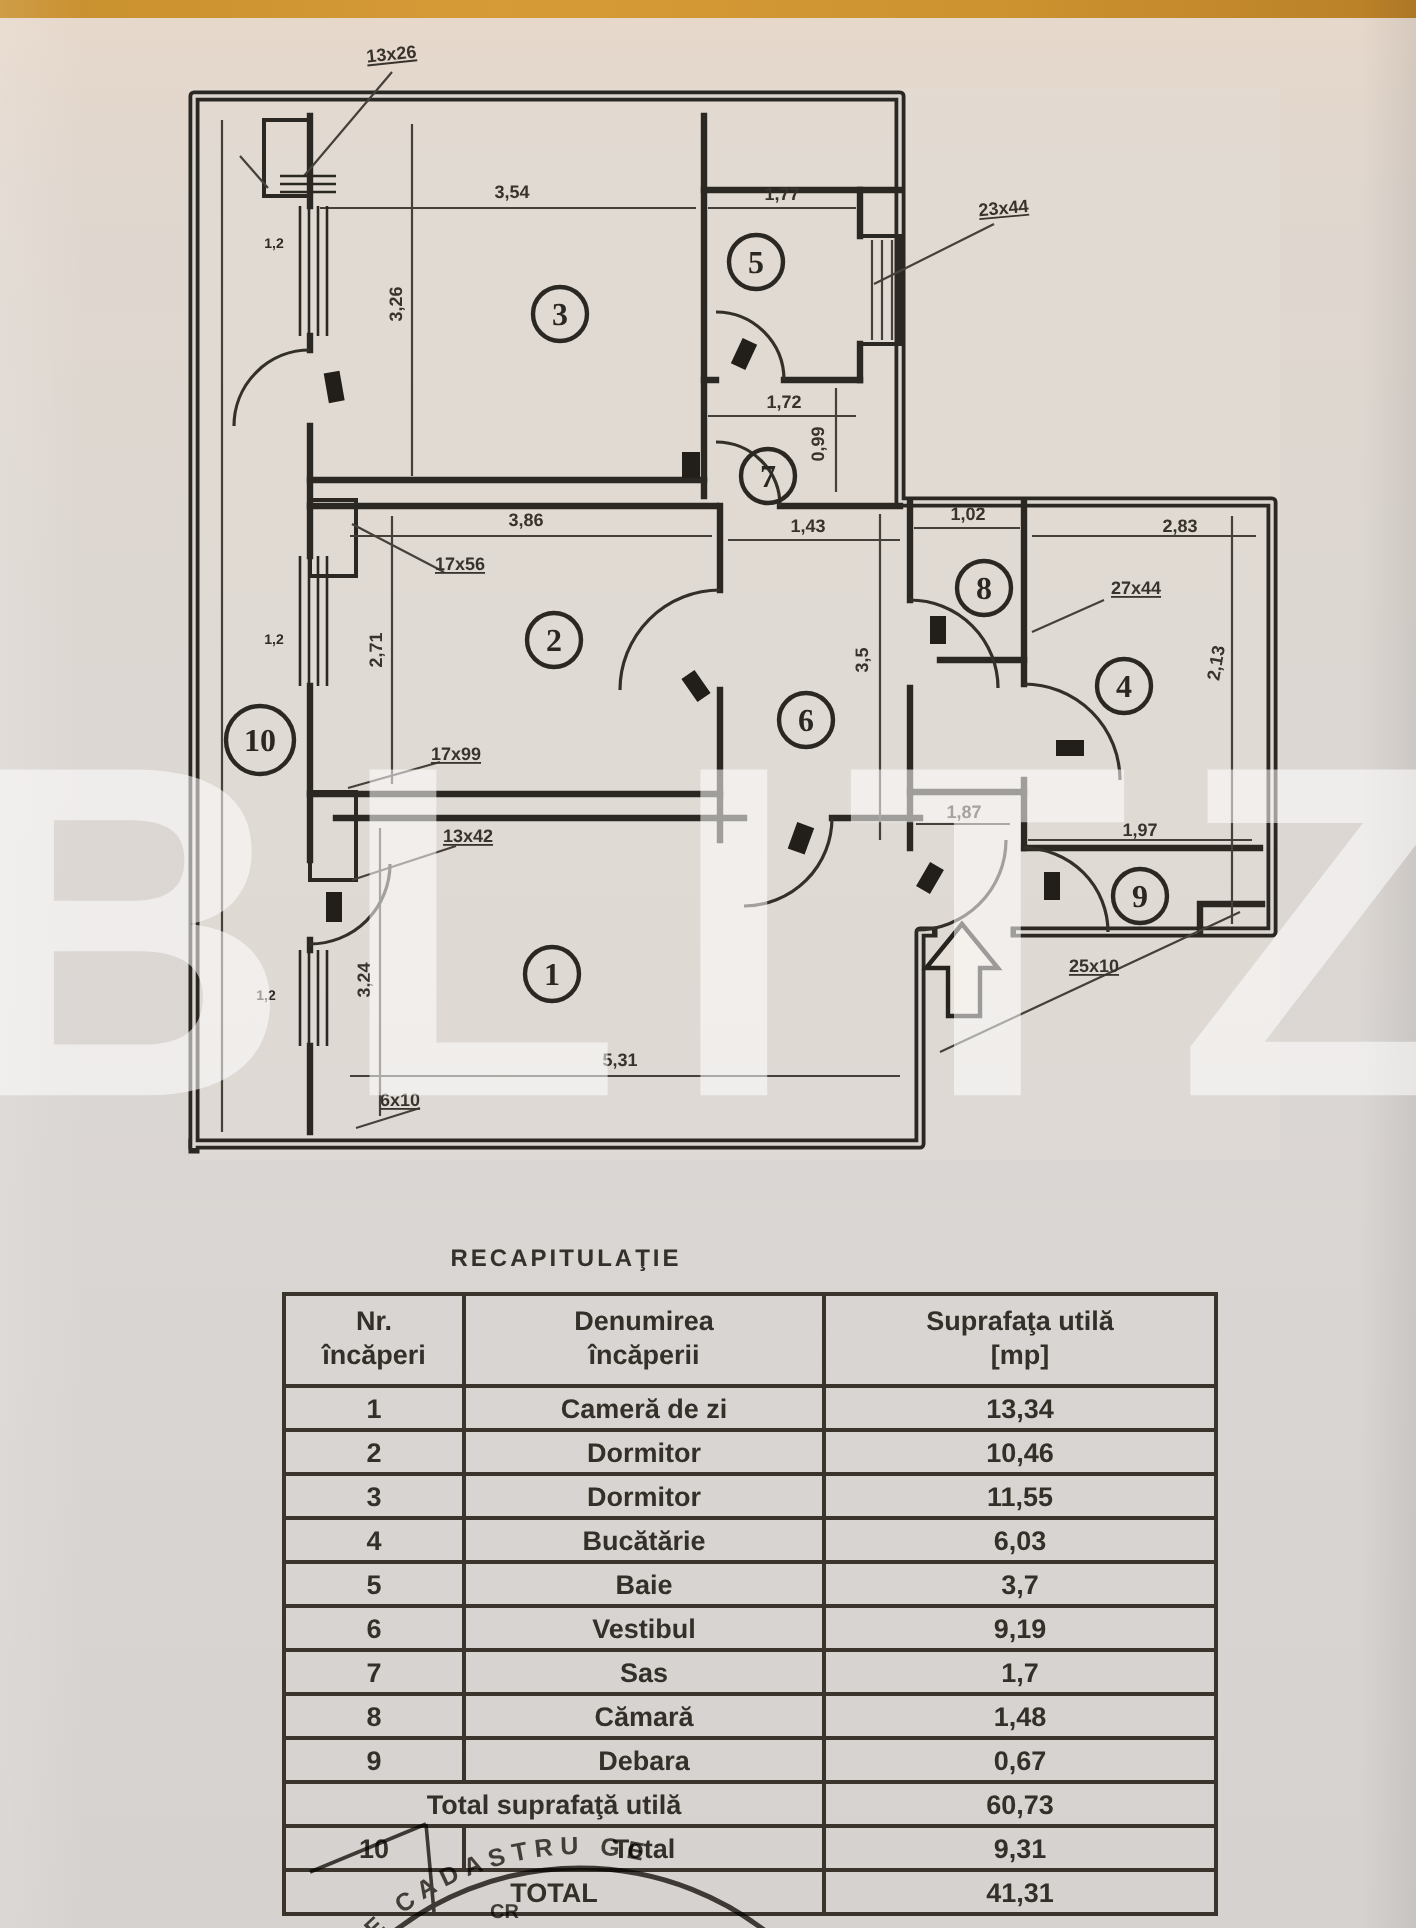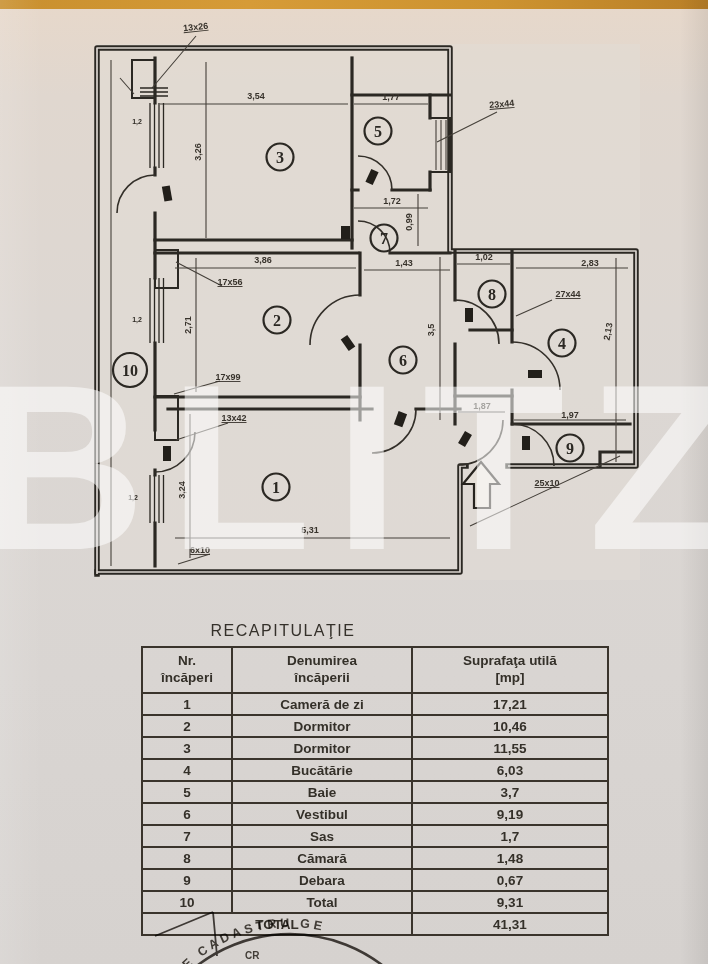--- a/index.html
+++ b/index.html
@@ -24,21 +24,21 @@
     display:flex;justify-content:space-between;align-items:center;
     z-index:2;pointer-events:none;
     font-weight:700;font-size:232px;line-height:1;
     color:rgba(255,255,255,0.55);
     font-family:"Liberation Sans",sans-serif;
     transform:scaleY(1.02);
   }
   .plan-title{
     position:absolute;left:95px;top:622px;width:452px;z-index:3;
     text-align:center;transform:translateX(-38px);
-    font-size:16px;font-weight:400;letter-spacing:1.5px;color:#34302a;
+    font-size:12px;font-weight:700;letter-spacing:1.5px;color:#34302a;
   }
   .recap-wrap{position:absolute;left:95px;top:646px;z-index:3;margin-left:46px;}
   table.recap{
     border-collapse:collapse;table-layout:fixed;
     color:#343029;font-size:13.5px;font-weight:600;
   }
   table.recap td{
     border:2px solid #3a342c;height:20px;padding:0 3px;
     text-align:center;vertical-align:middle;overflow:hidden;white-space:nowrap;
   }
@@ -235,21 +235,21 @@
             <div>încăperii</div>
           </td>
           <td class="c3">
             <div>Suprafaţa  utilă</div>
             <div>[mp]</div>
           </td>
         </tr>
       <tr>
             <td class="c1">1</td>
             <td class="c2">Cameră de zi</td>
-            <td class="c3">17,21</td>
+            <td class="c3">13,34</td>
           </tr>
           <tr>
             <td class="c1">2</td>
             <td class="c2">Dormitor</td>
             <td class="c3">10,46</td>
           </tr>
           <tr>
             <td class="c1">3</td>
             <td class="c2">Dormitor</td>
             <td class="c3">11,55</td>
@@ -276,20 +276,24 @@
           </tr>
           <tr>
             <td class="c1">8</td>
             <td class="c2">Cămară</td>
             <td class="c3">1,48</td>
           </tr>
           <tr>
             <td class="c1">9</td>
             <td class="c2">Debara</td>
             <td class="c3">0,67</td>
+          </tr>
+          <tr>
+            <td colspan="2" class="c2 bold">Total suprafaţă utilă</td>
+            <td class="c3 bold">60,73</td>
           </tr>
           <tr>
             <td class="c1">10</td>
             <td class="c2">Total</td>
             <td class="c3">9,31</td>
           </tr>
           <tr>
             <td colspan="2" class="c2 bold">TOTAL</td>
             <td class="c3 bold">41,31</td>
           </tr>

